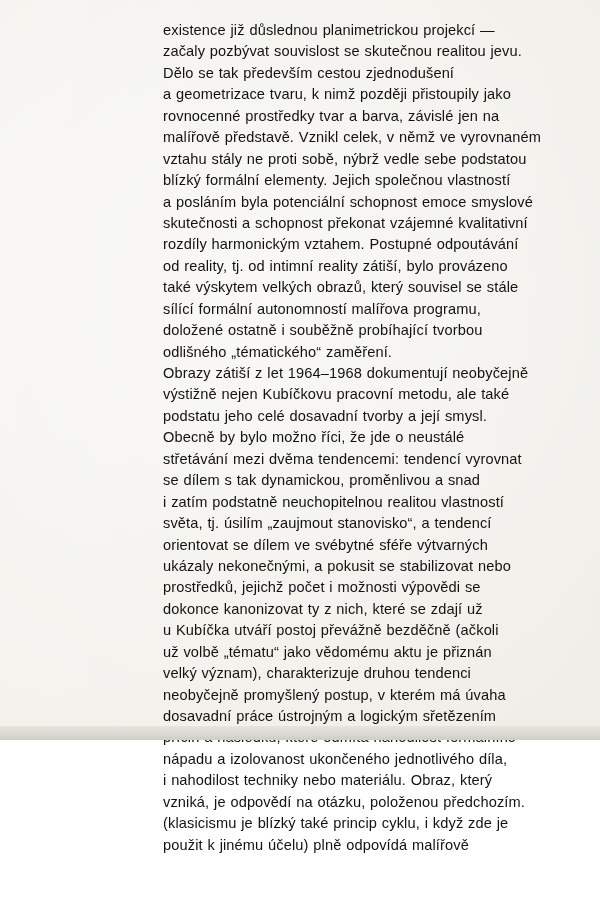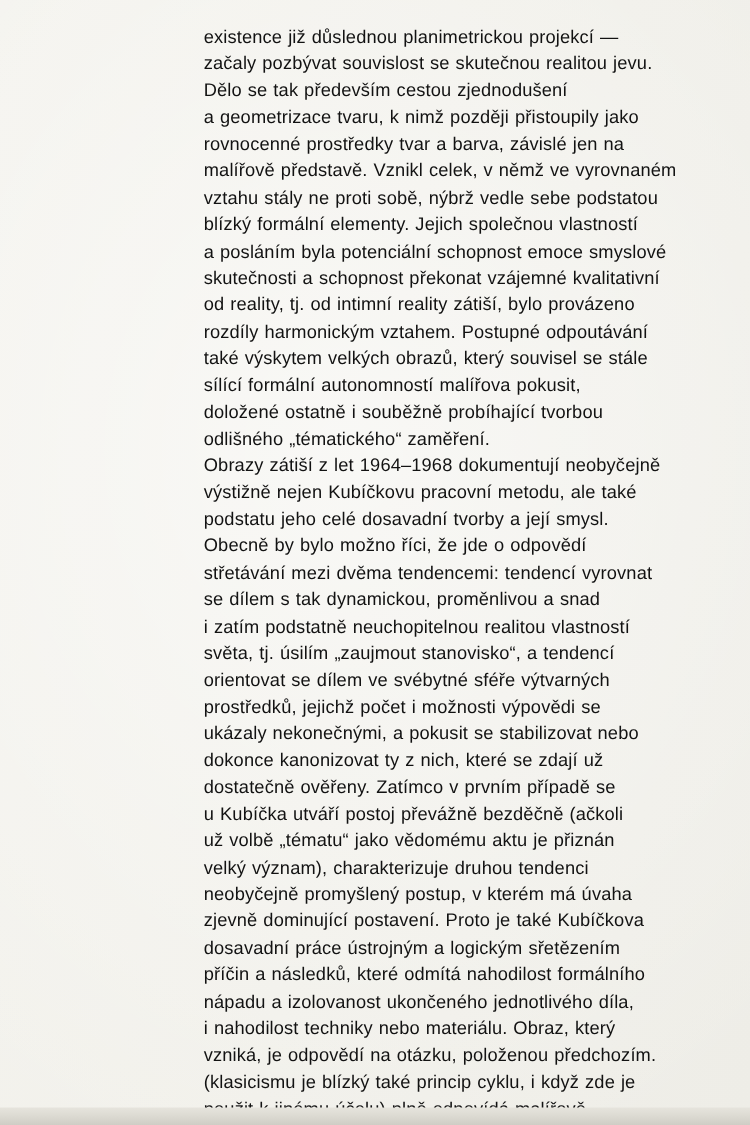--- a/index.html
+++ b/index.html
@@ -11,21 +11,21 @@
     height: 900px;
     overflow: hidden;
     background: #ffffff;
     font-family: "Liberation Sans", sans-serif;
   }
 
   
   #page-scan {
     position: relative;
     width: 600px;
-    height: 900px;
+    height: 740px;
     background: #f2f1ec;
     box-sizing: border-box;
     text-decoration: underline;
   }
 
   
   #paper-tone {
     position: absolute;
     inset: 0;
     background:
@@ -91,44 +91,42 @@
   <span class="text-line para-start">existence již důslednou planimetrickou projekcí —</span>
       <span class="text-line">začaly pozbývat souvislost se skutečnou realitou jevu.</span>
       <span class="text-line">Dělo se tak především cestou zjednodušení</span>
       <span class="text-line">a geometrizace tvaru, k nimž později přistoupily jako</span>
       <span class="text-line">rovnocenné prostředky tvar a barva, závislé jen na</span>
       <span class="text-line">malířově představě. Vznikl celek, v němž ve vyrovnaném</span>
       <span class="text-line">vztahu stály ne proti sobě, nýbrž vedle sebe podstatou</span>
       <span class="text-line">blízký formální elementy. Jejich společnou vlastností</span>
       <span class="text-line">a posláním byla potenciální schopnost emoce smyslové</span>
       <span class="text-line">skutečnosti a schopnost překonat vzájemné kvalitativní</span>
+      <span class="text-line">rozdíly harmonickým vztahem. Postupné odpoutávání</span>
       <span class="text-line">od reality, tj. od intimní reality zátiší, bylo provázeno</span>
-      <span class="text-line">rozdíly harmonickým vztahem. Postupné odpoutávání</span>
       <span class="text-line">také výskytem velkých obrazů, který souvisel se stále</span>
-      <span class="text-line">sílící formální autonomností malířova pokusit,</span>
+      <span class="text-line">sílící formální autonomností malířova programu,</span>
       <span class="text-line">doložené ostatně i souběžně probíhající tvorbou</span>
       <span class="text-line">odlišného „tématického“ zaměření.</span>
       <span class="text-line para-start">Obrazy zátiší z let 1964–1968 dokumentují neobyčejně</span>
       <span class="text-line">výstižně nejen Kubíčkovu pracovní metodu, ale také</span>
       <span class="text-line">podstatu jeho celé dosavadní tvorby a její smysl.</span>
-      <span class="text-line">Obecně by bylo možno říci, že jde o odpovědí</span>
+      <span class="text-line">Obecně by bylo možno říci, že jde o neustálé</span>
       <span class="text-line">střetávání mezi dvěma tendencemi: tendencí vyrovnat</span>
       <span class="text-line">se dílem s tak dynamickou, proměnlivou a snad</span>
       <span class="text-line">i zatím podstatně neuchopitelnou realitou vlastností</span>
       <span class="text-line">světa, tj. úsilím „zaujmout stanovisko“, a tendencí</span>
       <span class="text-line">orientovat se dílem ve svébytné sféře výtvarných</span>
+      <span class="text-line">ukázaly nekonečnými, a pokusit se stabilizovat nebo</span>
       <span class="text-line">prostředků, jejichž počet i možnosti výpovědi se</span>
-      <span class="text-line">ukázaly nekonečnými, a pokusit se stabilizovat nebo</span>
       <span class="text-line">dokonce kanonizovat ty z nich, které se zdají už</span>
-      <span class="text-line">dostatečně ověřeny. Zatímco v prvním případě se</span>
       <span class="text-line">u Kubíčka utváří postoj převážně bezděčně (ačkoli</span>
       <span class="text-line">už volbě „tématu“ jako vědomému aktu je přiznán</span>
       <span class="text-line">velký význam), charakterizuje druhou tendenci</span>
       <span class="text-line">neobyčejně promyšlený postup, v kterém má úvaha</span>
-      <span class="text-line">zjevně dominující postavení. Proto je také Kubíčkova</span>
       <span class="text-line">dosavadní práce ústrojným a logickým sřetězením</span>
       <span class="text-line">příčin a následků, které odmítá nahodilost formálního</span>
       <span class="text-line">nápadu a izolovanost ukončeného jednotlivého díla,</span>
       <span class="text-line">i nahodilost techniky nebo materiálu. Obraz, který</span>
       <span class="text-line">vzniká, je odpovědí na otázku, položenou předchozím.</span>
       <span class="text-line">(klasicismu je blízký také princip cyklu, i když zde je</span>
       <span class="text-line">použit k jinému účelu) plně odpovídá malířově</span>
     </div>
 
   <div id="scan-bottom-rule"></div>

